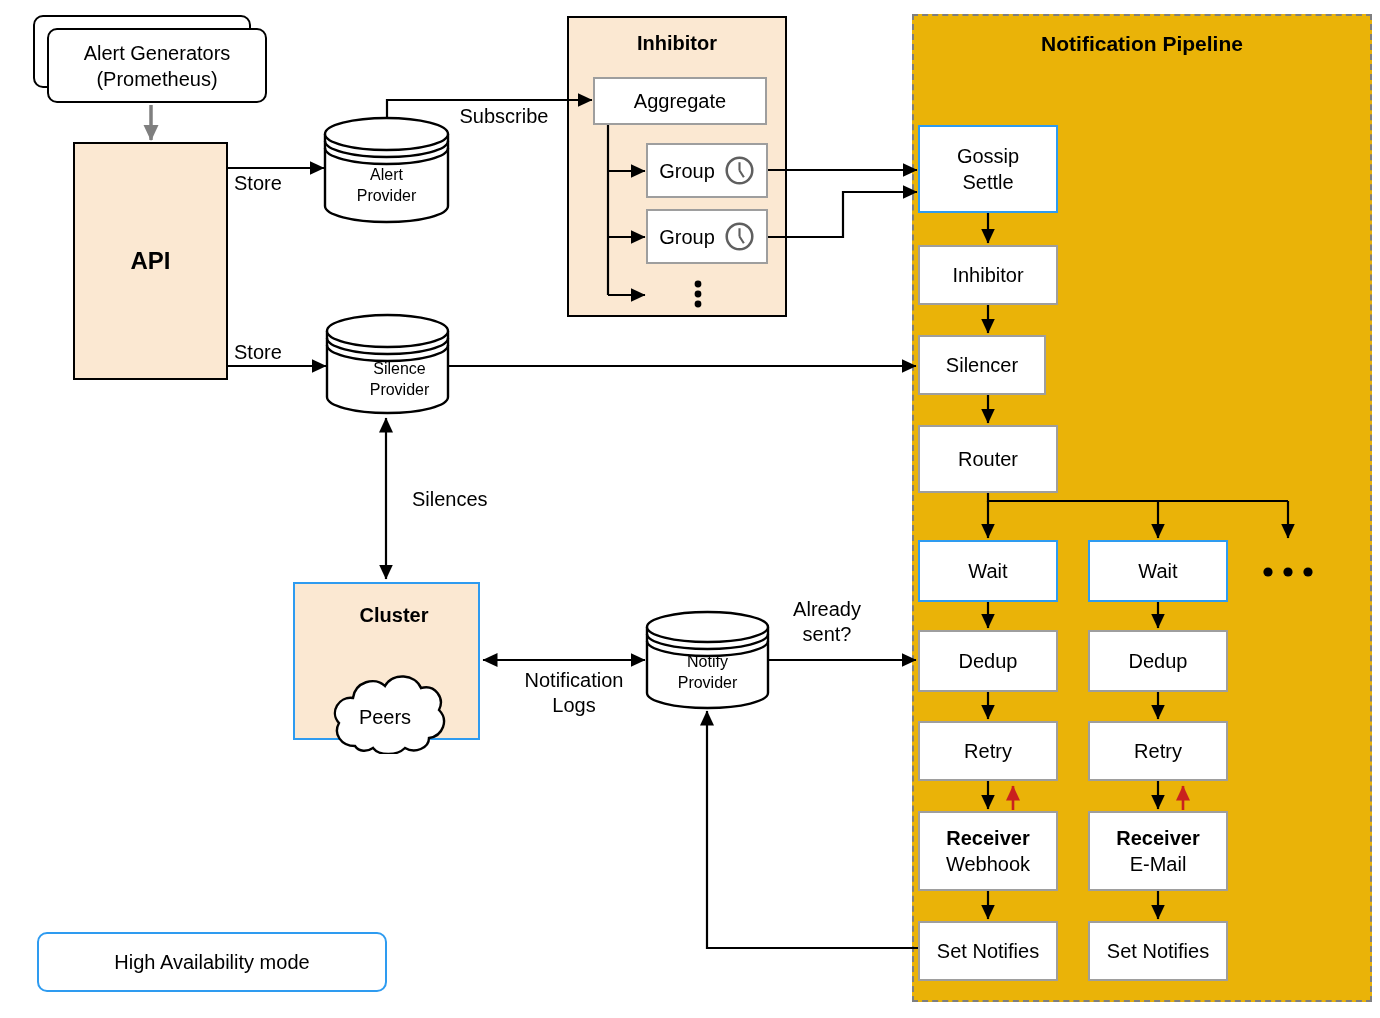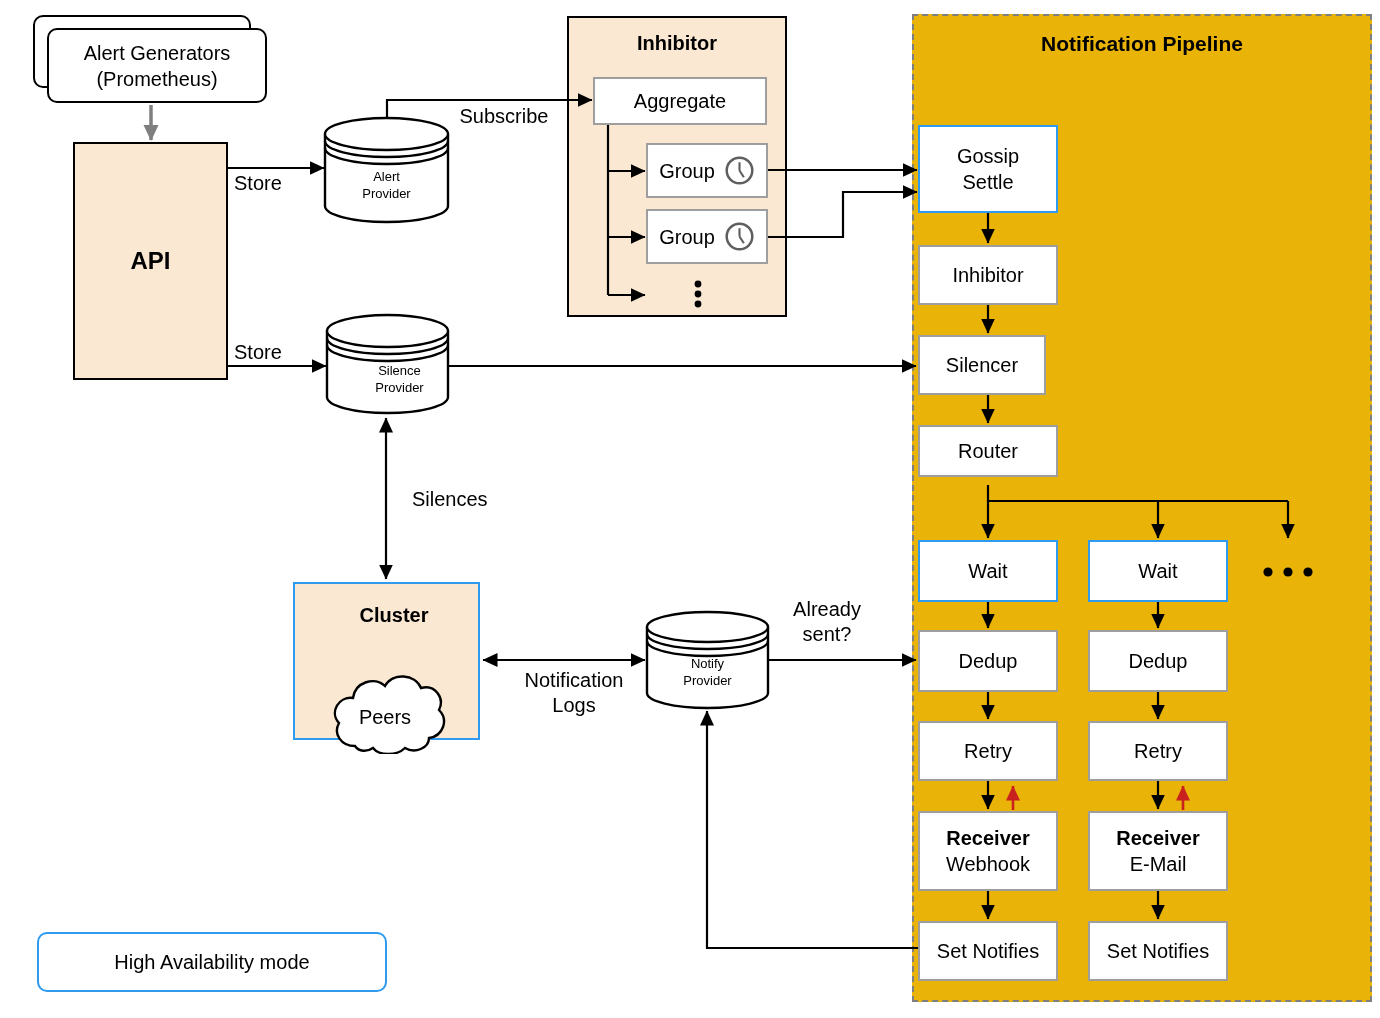--- a/index.html
+++ b/index.html
@@ -29,21 +29,21 @@
     text-align:center;font-size:20px;line-height:1.3;white-space:pre-line;
   }
   .black-border{border-color:#000;}
   .blue-border{border-color:#2E9BF0;border-width:2.5px;}
   .peach{background:#FBE8D2;}
   .rounded{border-radius:10px;}
   .bold{font-weight:bold;}
   .api-label{font-weight:bold;font-size:24px;}
   .cyl-label{
     position:absolute;z-index:3;display:flex;align-items:center;justify-content:center;
-    text-align:center;font-size:13px;line-height:1.3;white-space:pre-line;
+    text-align:center;font-size:16px;line-height:1.3;white-space:pre-line;
   }
   .edge-label{
     position:absolute;z-index:4;font-size:20px;line-height:1.25;white-space:pre-line;
   }
   .edge-label.center{text-align:center;}
   .group-row{flex-direction:row;gap:9px;}
   .cluster-title{
     position:absolute;left:0;right:0;top:18px;text-align:center;
     font-weight:bold;font-size:20px;margin-left:15px;
   }
@@ -193,21 +193,21 @@
   <div class="box blue-border" style="left:918px;top:125px;width:140px;height:88px;">
     <span>Gossip
 Settle</span>
   </div>
   <div class="box" style="left:918px;top:245px;width:140px;height:60px;">
     <span>Inhibitor</span>
   </div>
   <div class="box" style="left:918px;top:335px;width:128px;height:60px;">
     <span>Silencer</span>
   </div>
-  <div class="box" style="left:918px;top:425px;width:140px;height:52px;">
+  <div class="box" style="left:918px;top:425px;width:140px;height:68px;">
     <span>Router</span>
   </div>
 
   <div class="box blue-border" style="left:918px;top:540px;width:140px;height:62px;">
     <span>Wait</span>
   </div>
   <div class="box" style="left:918px;top:630px;width:140px;height:62px;">
     <span>Dedup</span>
   </div>
   <div class="box" style="left:918px;top:721px;width:140px;height:60px;">

